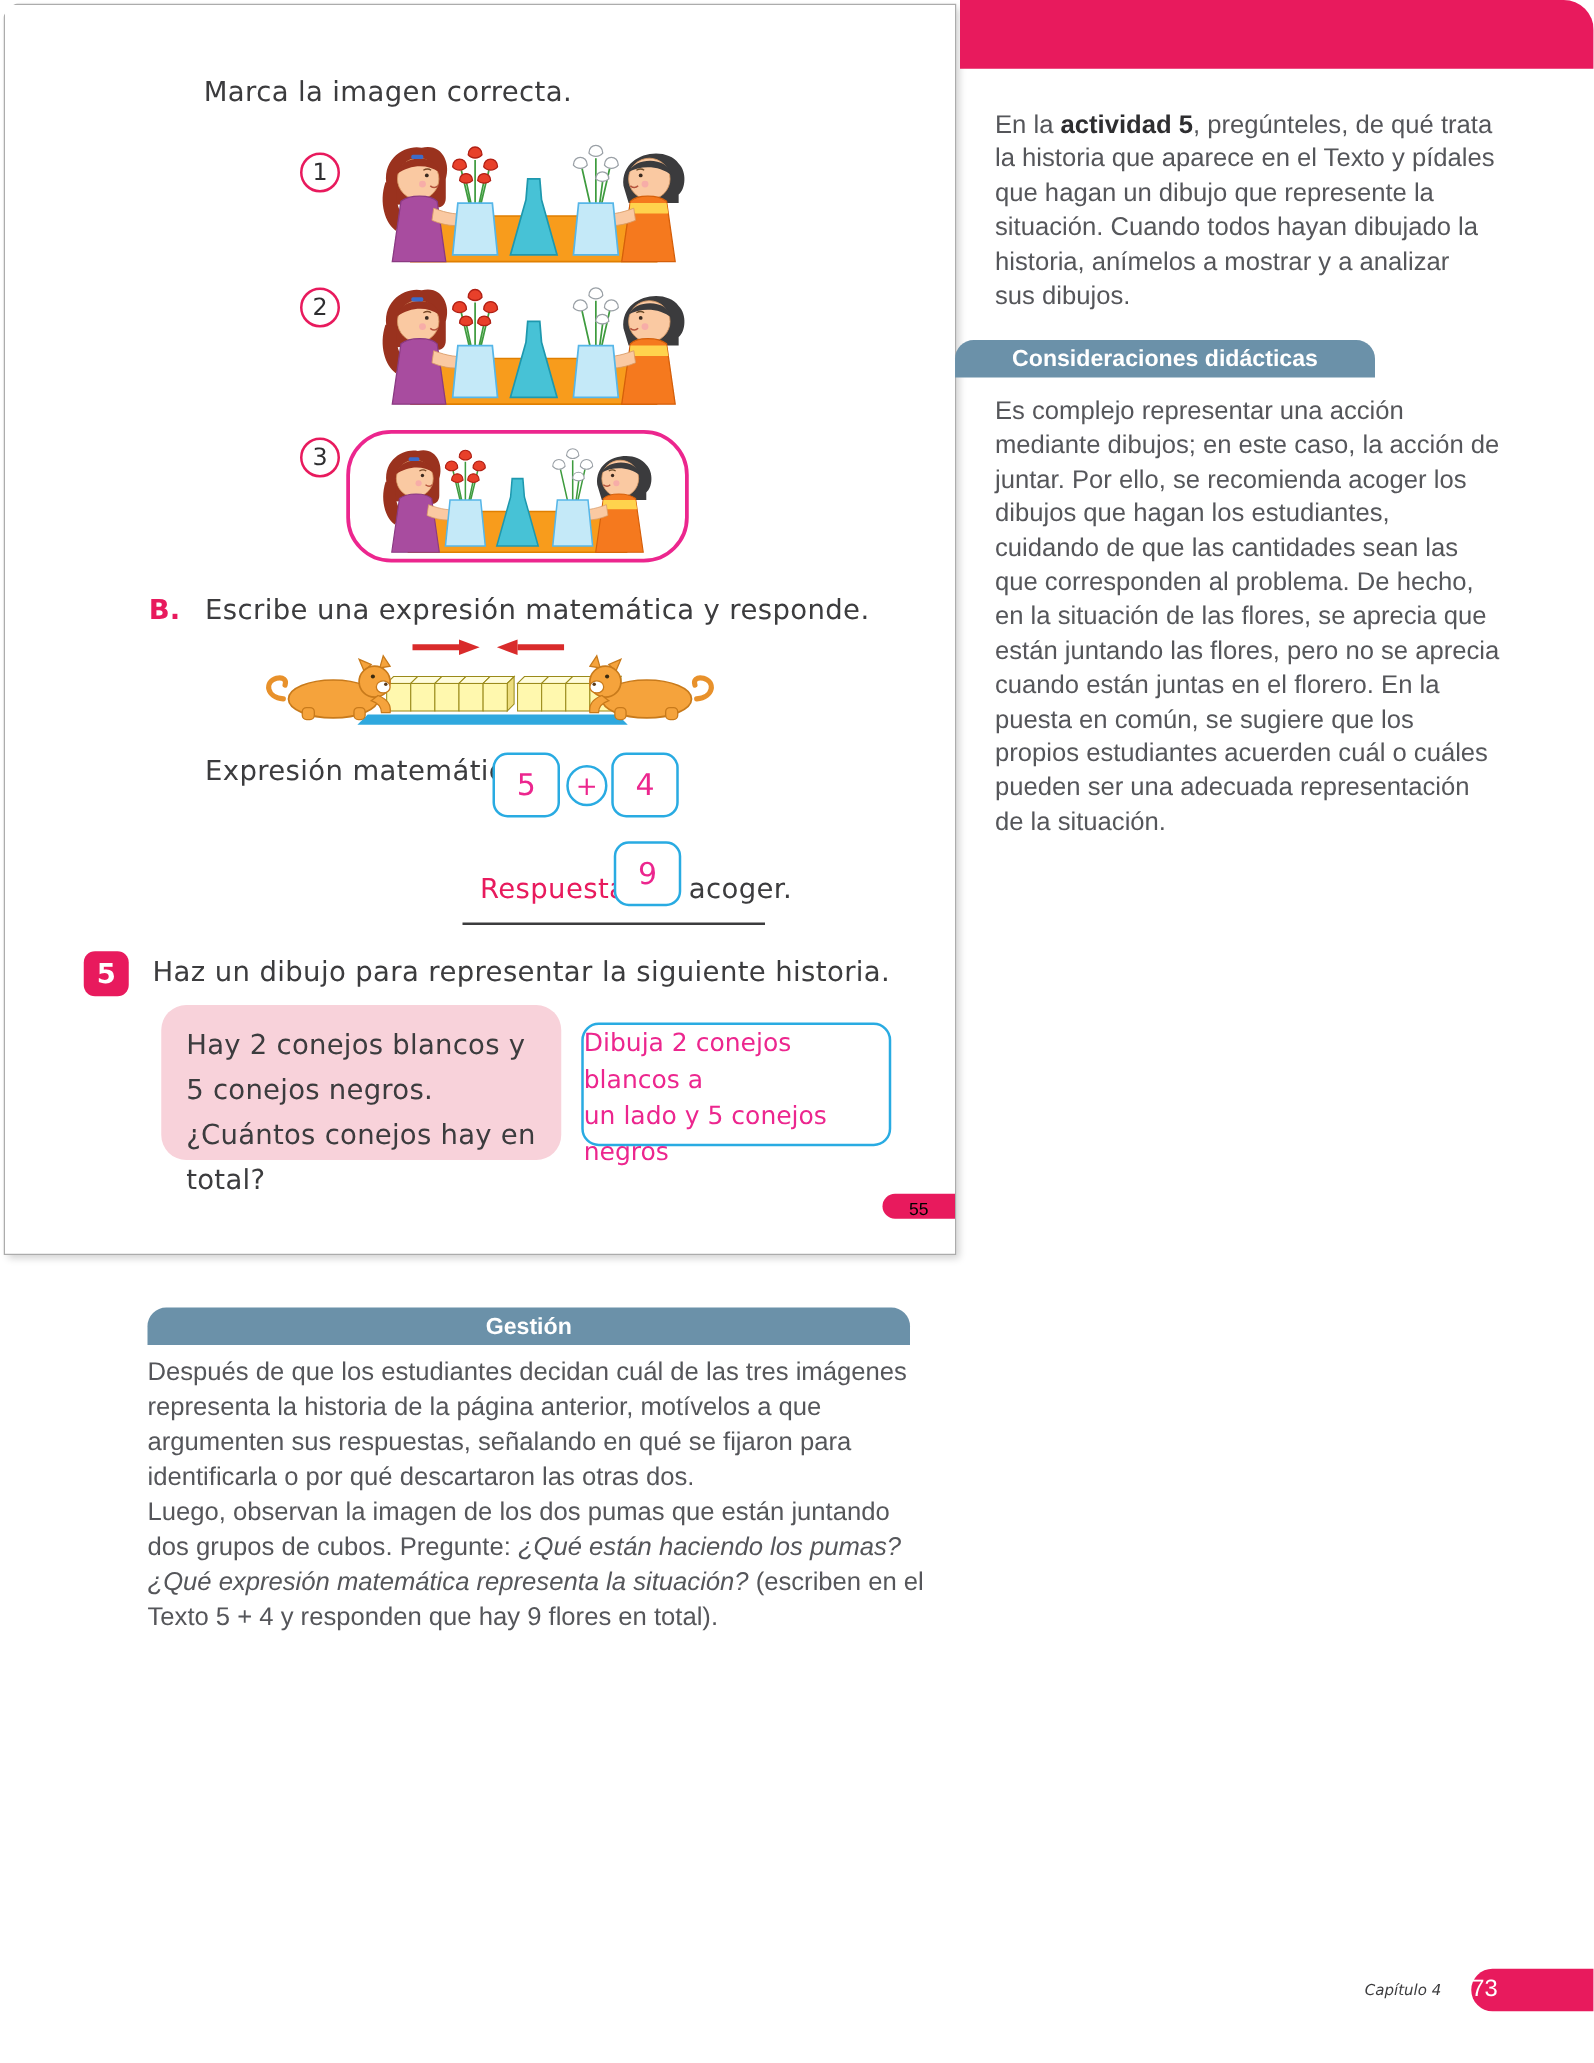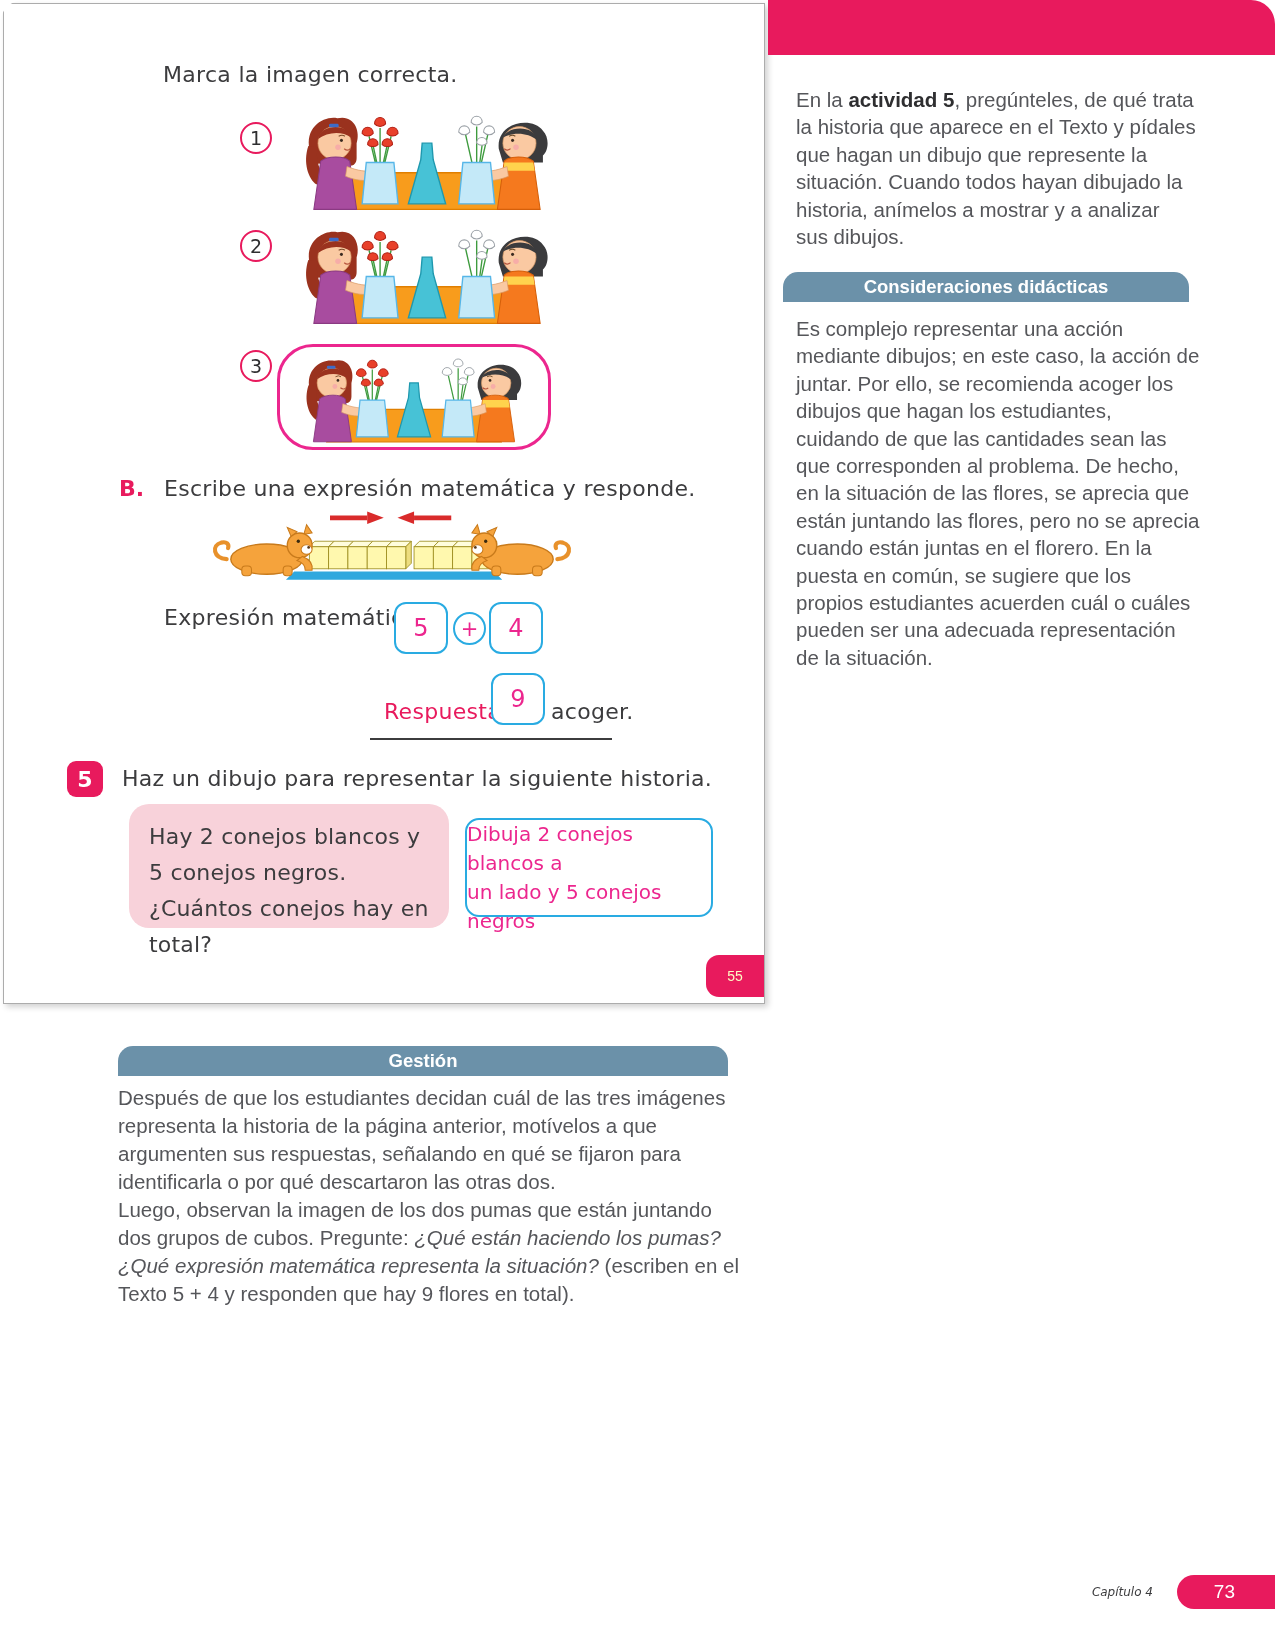--- a/index.html
+++ b/index.html
@@ -40,46 +40,46 @@
                 display:flex; align-items:center; justify-content:center;
                 color:#fff; font-weight:bold; font-size:22px; }
   .act5-instruction { left:118px; top:762px; font-size:22px; color:#3C3C3E; letter-spacing:.3px; }
   .story-box { left:125px; top:800px; width:320px; height:124px; background:#F8D2DA;
                border-radius:20px; padding:15px 0 0 20px; }
   .story-box div { font-size:22px; line-height:36px; color:#3C3C3E; letter-spacing:.2px; }
   .student-answer-box { left:461px; top:814px; width:248px; height:99px; background:#fff;
                border:2.5px solid #29ABE2; border-radius:14px;
                display:flex; flex-direction:column; align-items:center; justify-content:flex-start; }
   .student-answer-box div { font-size:20px; line-height:29px; color:#EC268E; }
-  .page55 { right:0; top:951px; width:58px; height:42px; background:#E81A5D;
-            border-radius:13px 0 0 13px; display:flex; align-items:center; justify-content:center;
-            color:#fef9c3; font-size:14px; }
+  .page55 { right:0; top:951px; width:58px; height:20px; background:#E81A5D;
+            border-radius:13px 0 0 13px; display:flex; align-items:flex-end; justify-content:center;
+            color:#000000; font-size:14px; }
 
   
   .topbar { left:768px; top:0; width:507px; height:55px; background:#E81A5D; }
   .para { color:#55565A; font-size:20.5px; line-height:27.4px; }
   .intro { left:796px; top:86px; width:400px; }
   .intro b { color:#2E2E30; }
   .section-head { background:#6B91A9; border-radius:15px 15px 0 0;
                   display:flex; align-items:center; justify-content:center;
                   color:#fff; font-weight:bold; font-size:18.5px; }
-  .chead { left:783px; top:272px; width:406px; height:30px; }
+  .chead { left:764px; top:272px; width:336px; height:30px; }
   .cbody { left:796px; top:315px; width:404px; }
 
   
   .ghead { left:118px; top:1046px; width:610px; height:30px; }
   .gp1 { left:118px; top:1084px; width:612px; line-height:28px; }
   .gp2 { left:118px; top:1196px; width:622px; line-height:28px; }
   .gp2 i { color:#55565A; }
 
   
   .chapter { left:1028px; top:1585px; width:125px; text-align:right;
              font-size:12px; color:#3C3C3E;font-style:italic; }
   .page73 { left:1177px; top:1575px; width:98px; height:34px; background:#E81A5D;
-            border-radius:17px 0 0 17px; display:flex; align-items:center; justify-content:flex-end;
+            border-radius:17px 0 0 17px; display:flex; align-items:center; justify-content:flex-start;
             padding-right:40px; color:#fff; font-size:19px; }
 </style>
 </head>
 <body>
 
 <div class="page">
 
   <div class="abs frame">
 
     <div class="abs instructionA school">Marca la imagen correcta.</div>

